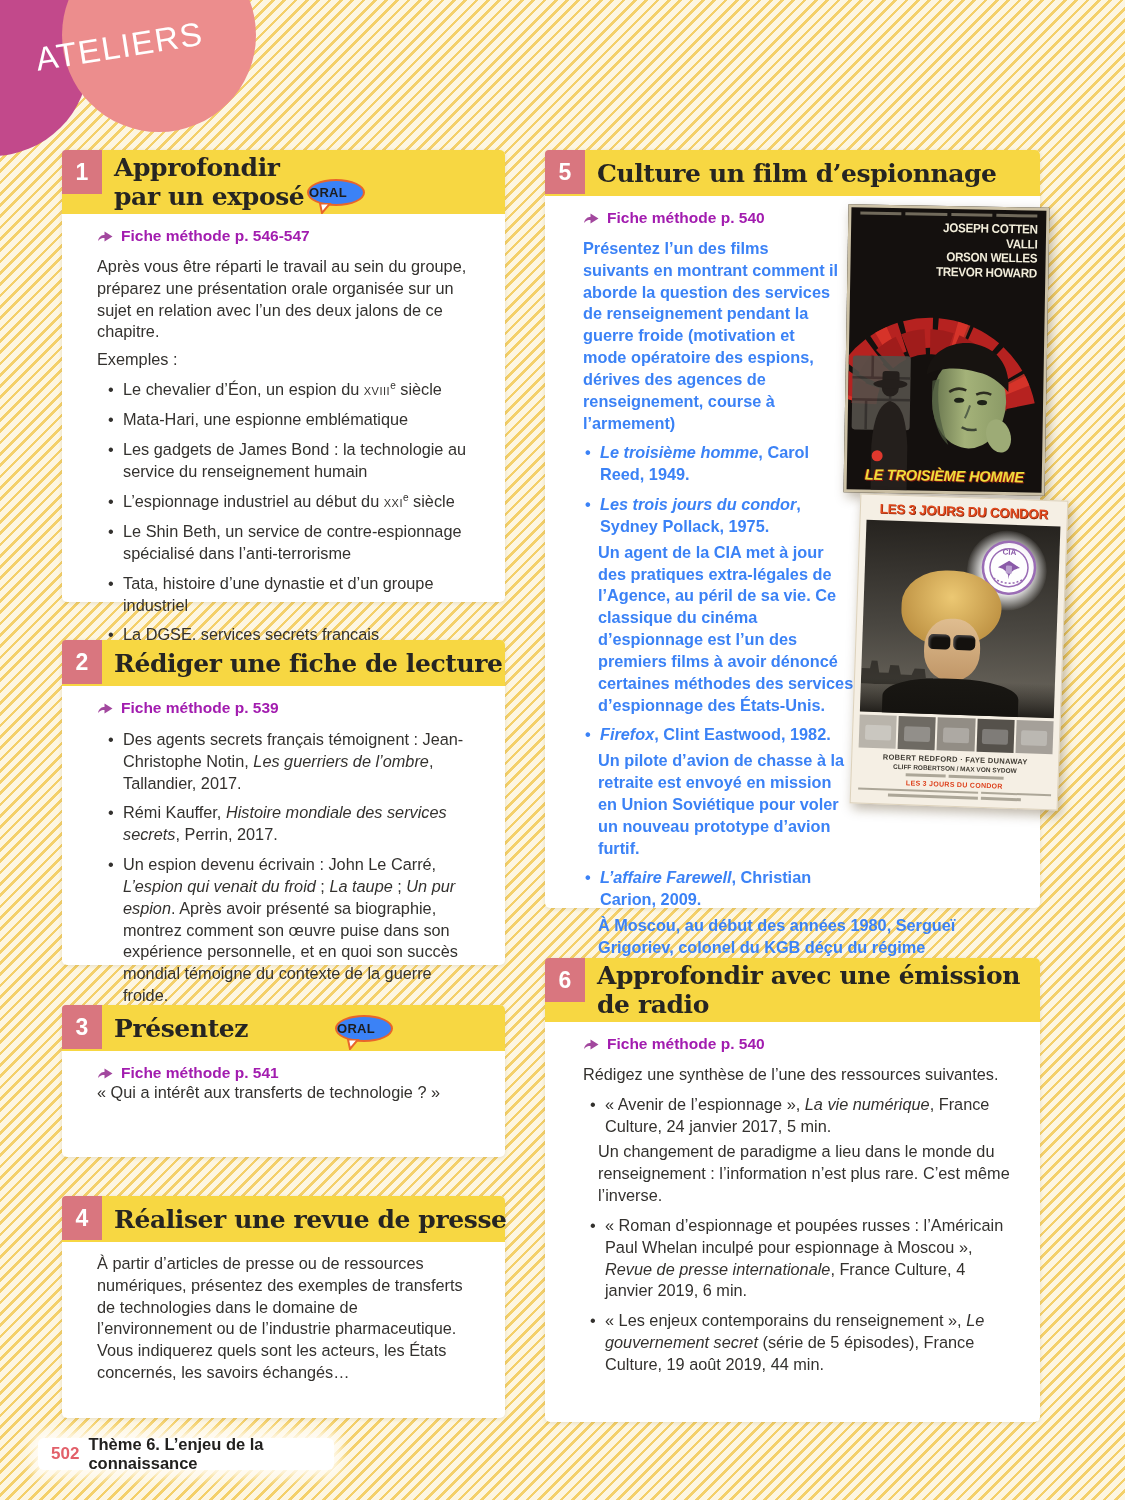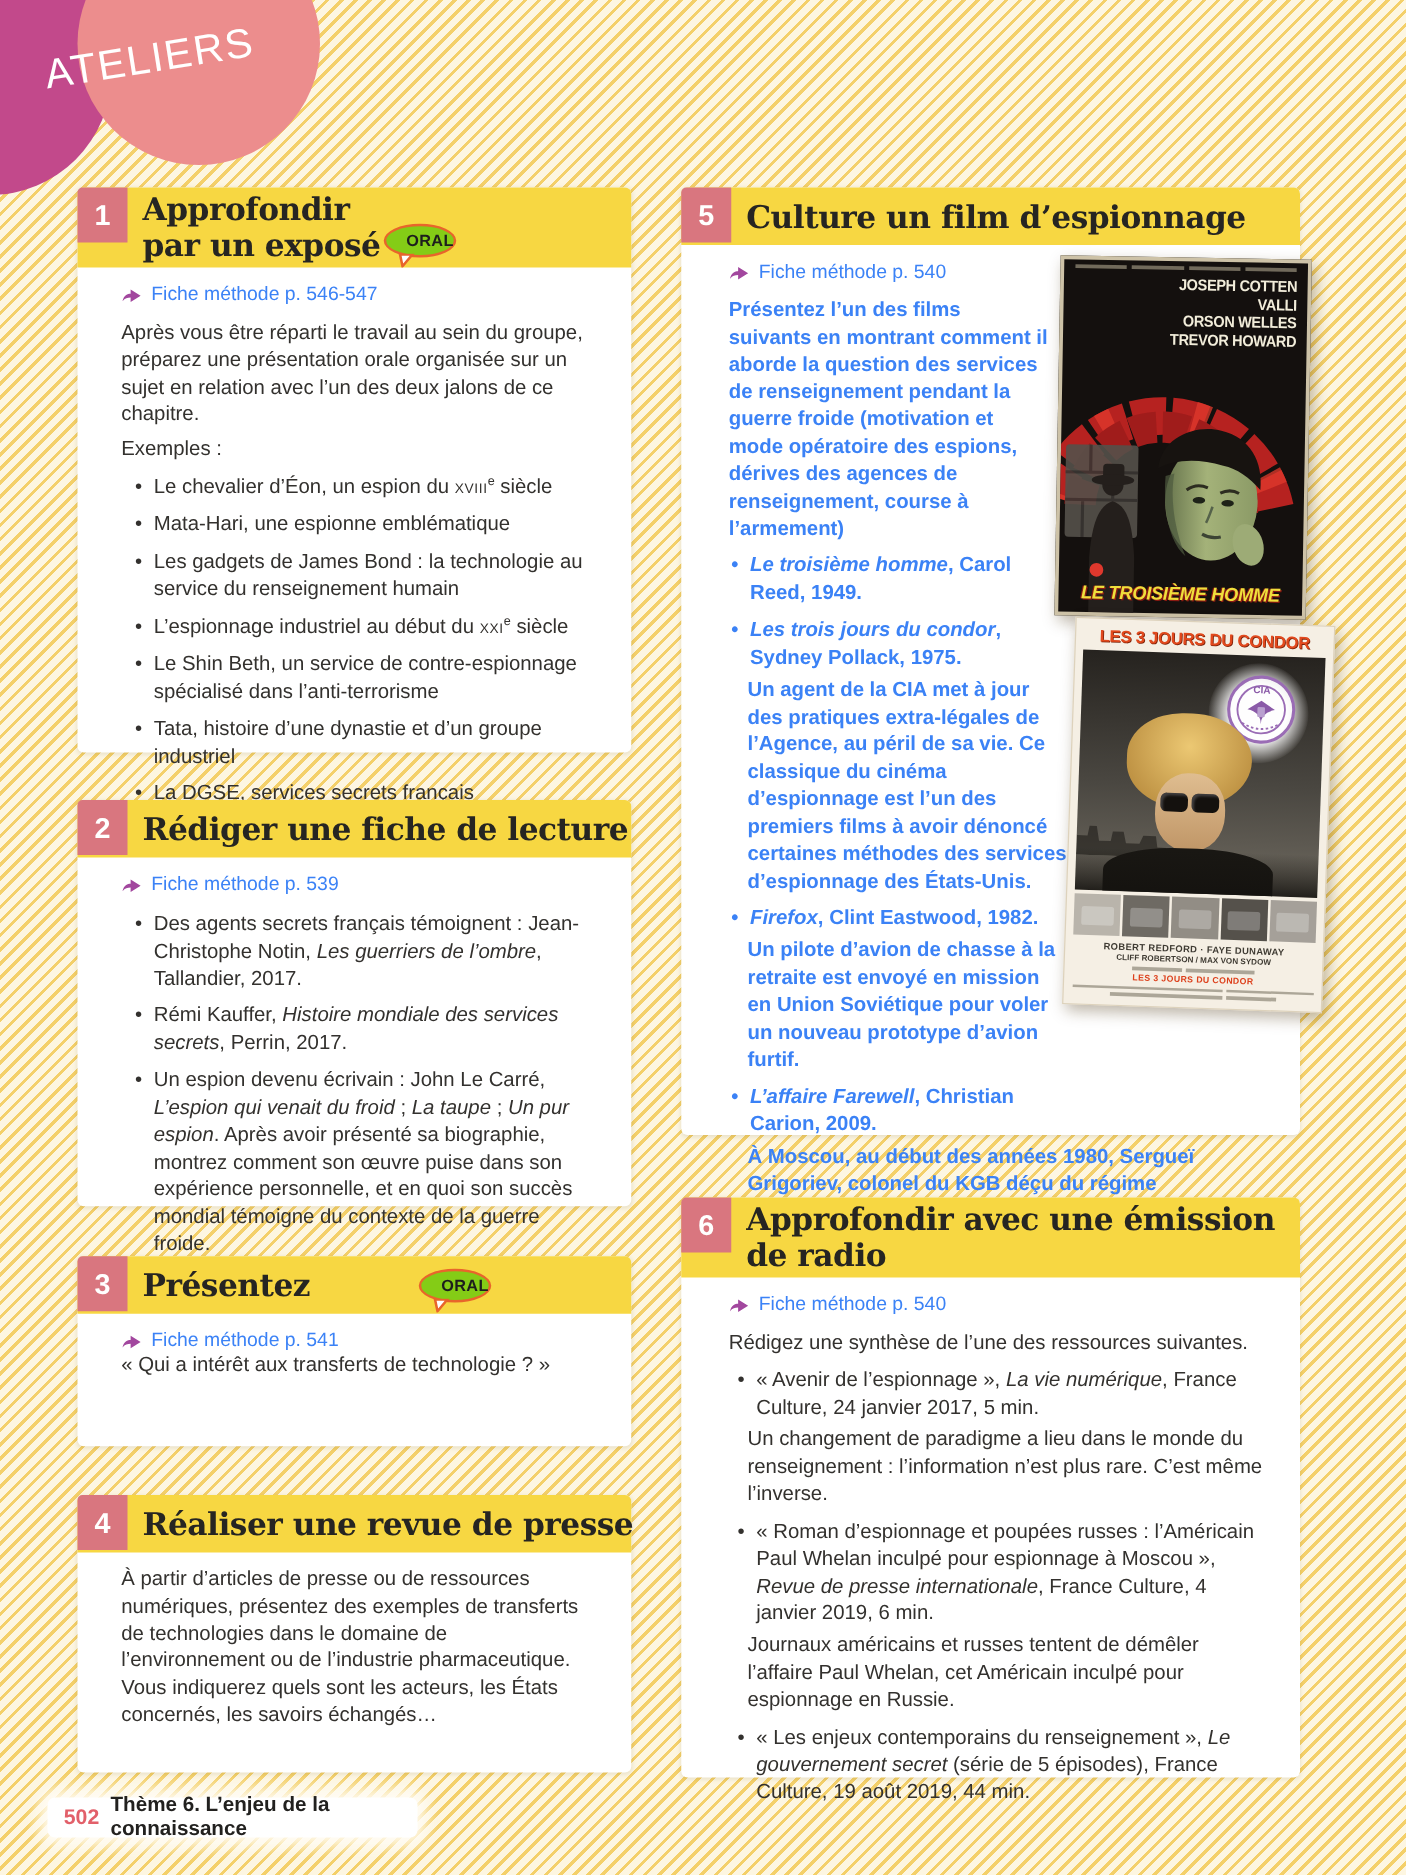--- a/index.html
+++ b/index.html
@@ -40,32 +40,32 @@
     white-space:nowrap;
   }
   .band.two h2 { line-height:29px; }
   .num {
     position:absolute; left:0; top:0; width:40px; height:44px;
     background:#d9767f; color:#fff; font-weight:700; font-size:23px;
     line-height:44px; text-align:center; border-radius:4px 0 0 0;
   }
 
   .oral {
-    position:absolute; width:58px; height:27px; background:#84cc16;
+    position:absolute; width:58px; height:27px; background:#3b82f6;
     border:2.5px solid #e8652b; border-radius:50%;
-    display:flex; align-items:center; justify-content:flex-end;
+    display:flex; align-items:center; justify-content:flex-start;
     font-weight:700; font-size:13px; color:#1d1d1d; letter-spacing:.3px;
   }
   .oral .tail { position:absolute; left:9px; bottom:-10px; }
   .s1 .oral { right:140px; bottom:8px; }
   .s3 .oral { right:112px; top:10px; }
 
   .fiche {
     display:flex; align-items:center; gap:7px; margin:13px 0 0 35px;
-    color:#3b82f6; font-weight:400; font-size:15.5px;
+    color:#a21caf; font-weight:700; font-size:15.5px;
   }
   .s5 .fiche, .s6 .fiche { margin-left:38px; }
 
   .content  { padding:0 28px 0 35px; color:#33312e; }
   .content5 { padding:0 26px 0 38px; color:#3b82f6;font-weight:bold; }
   .content6 { padding:0 28px 0 38px; color:#33312e; }
 
   p.body { margin-top:11px; font-size:16.3px; line-height:1.34; }
   p.tight { margin-top:0; }
 
@@ -290,21 +290,20 @@
     </div>
     <div class="content6">
       <p class="body">Rédigez une synthèse de l’une des ressources suivantes.</p>
       <ul class="bullets">
         <li><span>« Avenir de l’espionnage », </span><span style="font-style: italic;">La vie numérique</span><span>, France Culture, 24 janvier 2017, 5 min.</span></li>
       </ul>
       <p class="desc">Un changement de paradigme a lieu dans le monde du renseignement : l’information n’est plus rare. C’est même l’inverse.</p>
       <ul class="bullets">
         <li><span>« Roman d’espionnage et poupées russes : l’Américain Paul Whelan inculpé pour espionnage à Moscou », </span><span style="font-style: italic;">Revue de presse internationale</span><span>, France Culture, 4 janvier 2019, 6 min.</span></li>
       </ul>
-      <p class="desc">Journaux américains et russes tentent de démêler l’affaire Paul Whelan, cet Américain inculpé pour espionnage en Russie.</p>
       <ul class="bullets">
         <li><span>« Les enjeux contemporains du renseignement », </span><span style="font-style: italic;">Le gouvernement secret</span><span> (série de 5 épisodes), France Culture, 19 août 2019, 44 min.</span></li>
       </ul>
     </div>
   </section>
 
   <figure class="poster poster1">
     <div class="p1-top">
         <i></i>
         <i></i>

